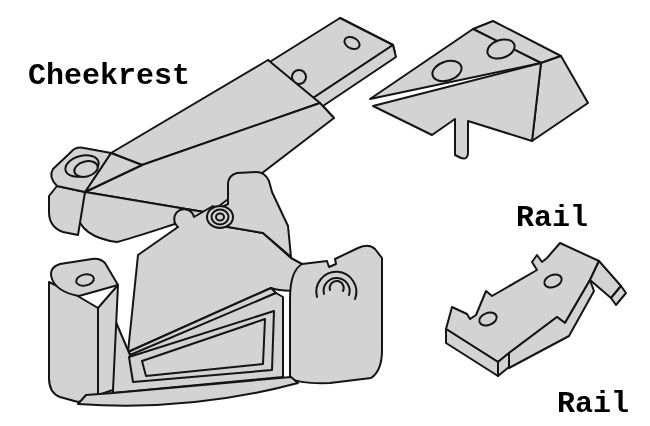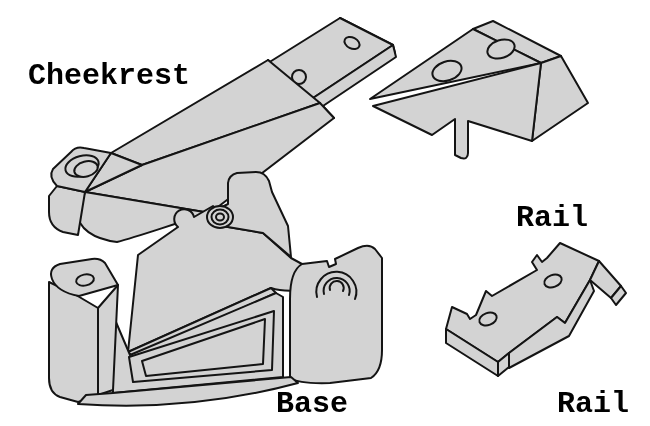--- a/index.html
+++ b/index.html
@@ -108,19 +108,18 @@
       <ellipse cx="553" cy="281" rx="9" ry="6" transform="rotate(-20 553 281)"></ellipse>
     </g>
   </svg>
 
   <div class="lbl" style="left:28px;top:59px;">Cheekrest</div>
 
   <div class="lbl right" style="left:398px;top:131px;width:190px;">
     <div>Rail</div>
   </div>
 
-  <div class="lbl" style="left:276px;top:387px;">Base</div>
 
   <div class="lbl" style="left:557px;top:317px;">
     <div>Rail</div>
     
   </div>
 </div>
 
 </body></html>

